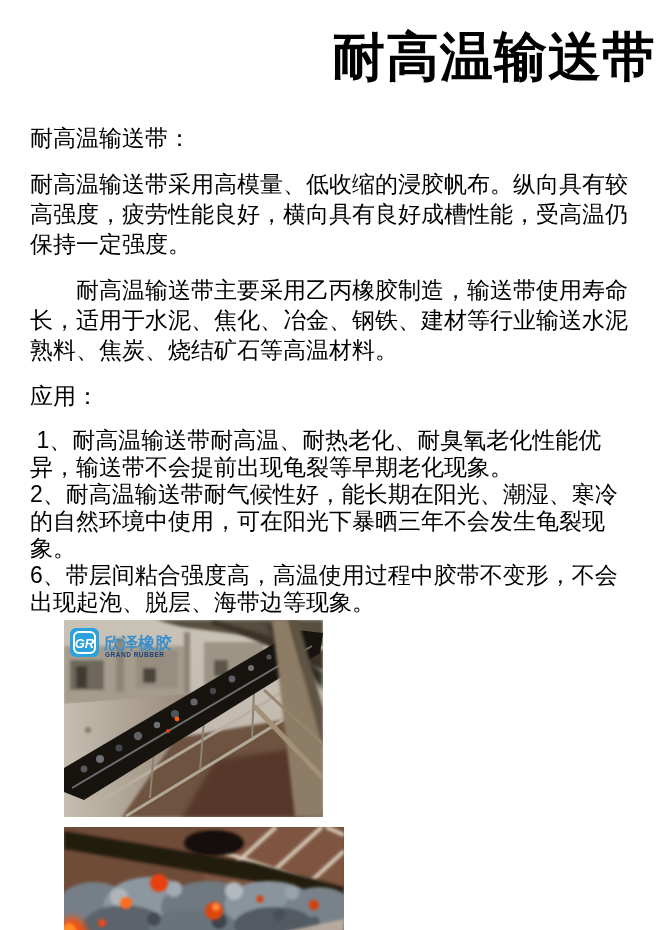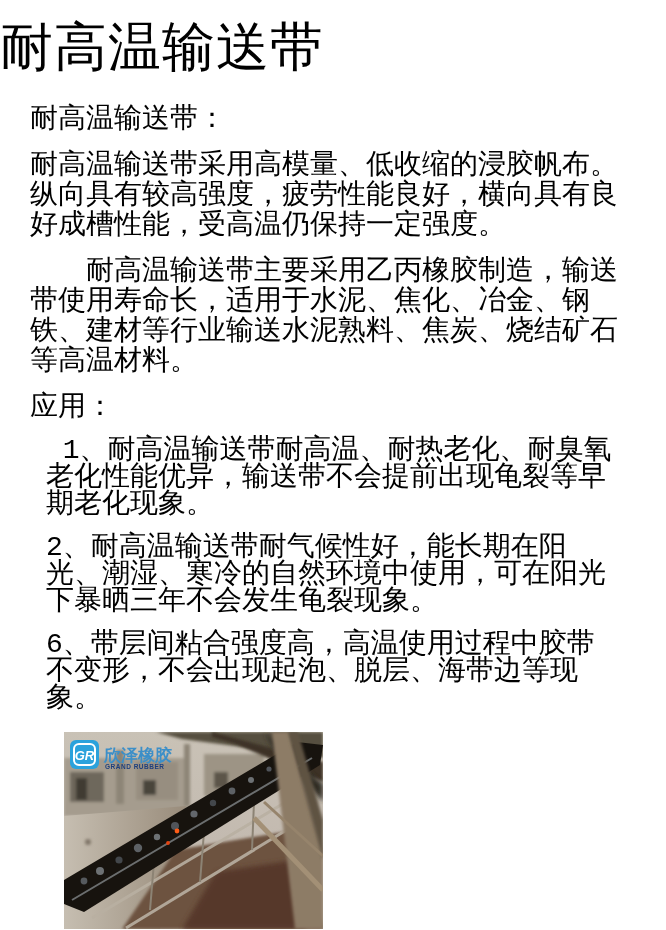--- a/index.html
+++ b/index.html
@@ -7,45 +7,44 @@
   body {
     width: 666px;
     height: 930px;
     background: #ffffff;
     color: #000000;
     font-family: "Liberation Sans", "DejaVu Sans", sans-serif;
     overflow: hidden;
   }
   .page { width: 666px; height: 930px; background: #ffffff; }
   .title {
-    margin: 0;
+    margin: 10px;
     padding: 16px 0 0 0;
     font-size: 53px;
     line-height: 1.18;
-    font-weight: 400;
-    text-align: left;
+    font-weight: 700;
+    text-align: right;
     letter-spacing: 1px;
     color: #000000;
   }
   .content {
     padding: 24px 30px 0 30px;
-    font-size: 28px;
+    font-size: 23px;
     color: #000000;
   }
   .para {
     margin: 0 0 16px 0;
     line-height: 30px;
     white-space: pre-wrap;
   }
   .features { margin: 0; }
   .features .feature-item {
-    margin: 16px;
+    margin: 0;
     line-height: 27px;
     white-space: pre-wrap;
-    font-family: Liberation Mono, monospace;
   }
   .photos {
     display: flex;
     gap: 10px;
     padding: 4px 0 0 64px;
     flex-direction: column;
   }
   .photo { display: block; }
   svg { display: block; }
 </style>

